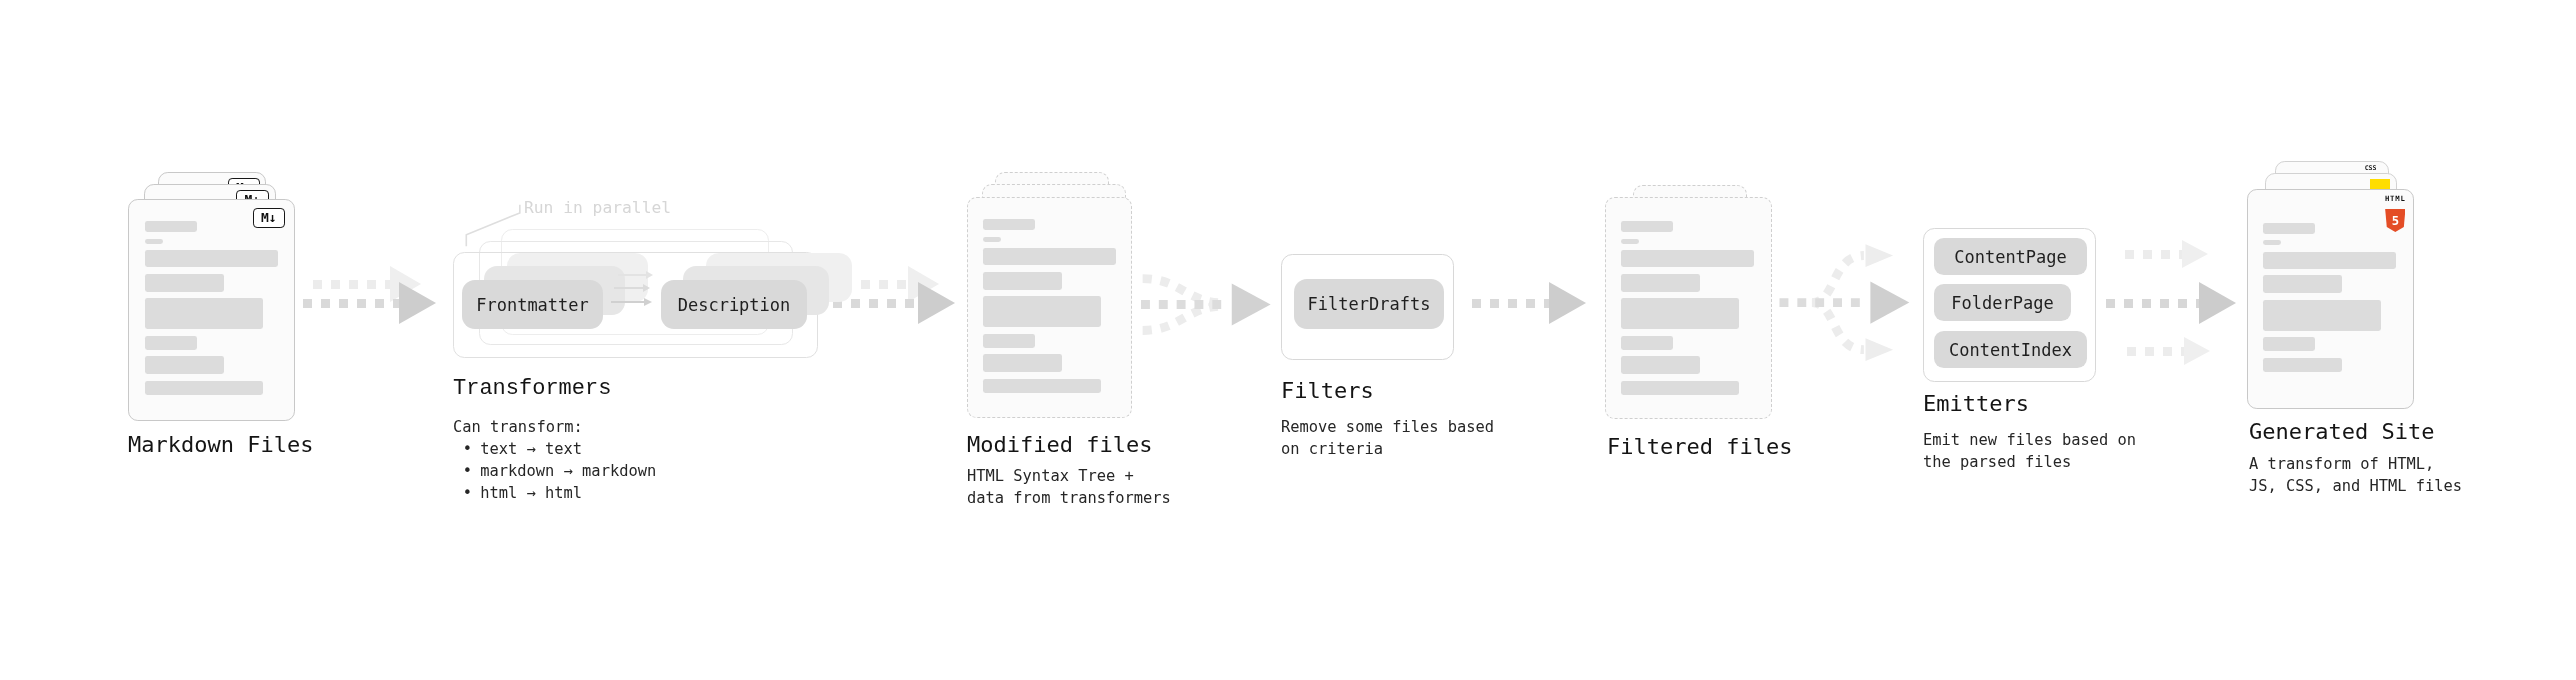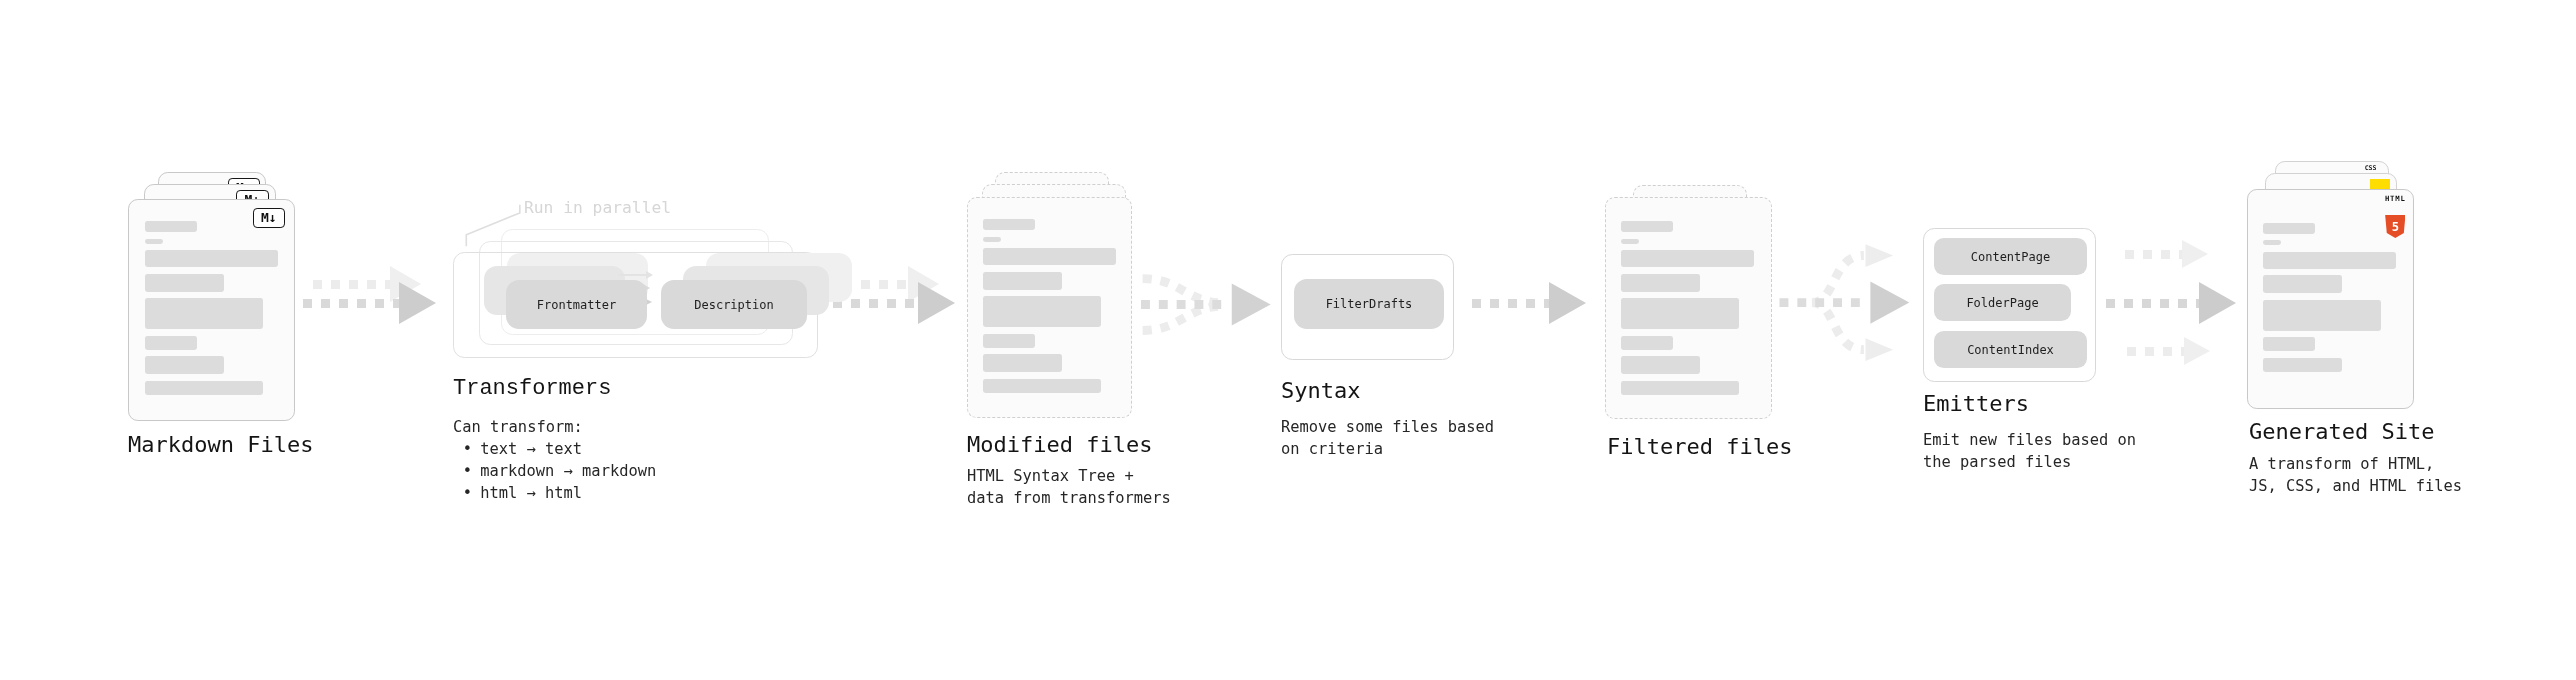--- a/index.html
+++ b/index.html
@@ -6,33 +6,33 @@
   .stage{position:relative;width:2576px;height:681px;background:#ffffff;overflow:hidden;
          font-family:"DejaVu Sans Mono","Liberation Mono",monospace;color:#1b1b1b;}
   .card{position:absolute;background:#fbfbfb;border:1.6px solid #c8c8c8;border-radius:9.8px;box-sizing:border-box;}
   .dcard{position:absolute;background:#fbfbfb;border:1.6px dashed #cfcfcf;border-radius:9.8px;box-sizing:border-box;}
   .bars{display:flex;flex-direction:column;gap:6.5px;padding:21px 0 0 16.3px;}
   .bar{background:#dcdcdc;border-radius:2.4px;flex:none;}
   .title{position:absolute;font-size:22px;color:#141414;white-space:nowrap;}
   .sub{position:absolute;font-size:15.4px;line-height:22px;color:#262626;white-space:nowrap;}
   .box{position:absolute;border:1.6px solid #e0e0e0;border-radius:11.4px;box-sizing:border-box;background:transparent;}
   .pill{position:absolute;display:flex;align-items:center;justify-content:center;border-radius:13px;
-        font-size:12px;color:#1f1f1f;box-sizing:border-box;background:#d9d9d9;white-space:nowrap;}
+        font-size:17px;color:#1f1f1f;box-sizing:border-box;background:#d9d9d9;white-space:nowrap;}
   .mdbadge{position:absolute;width:32.5px;height:19.5px;background:#ffffff;border:1.6px solid #161616;border-radius:4.1px;
         display:flex;align-items:center;justify-content:center;font-size:13px;font-weight:bold;color:#111;box-sizing:border-box;}
   .darr{position:absolute;display:flex;align-items:center;}
   .dash{height:9px;flex:none;}
   .head{width:0;height:0;flex:none;}
   .mini{position:absolute;display:flex;align-items:center;}
   .mini .ln{height:1.6px;flex:none;}
   .mini .hd{width:0;height:0;border-top:4.9px solid transparent;border-bottom:4.9px solid transparent;flex:none;}
   .callout{position:absolute;font-size:16.3px;color:#d6d6d6;white-space:nowrap;}
   .bulletrow{display:flex;gap:8.1px;padding-left:9.8px;}
   svg{position:absolute;overflow:visible;}
-  .html5wrap{position:absolute;display:flex;flex-direction:column;align-items:center;gap:12px;}
+  .html5wrap{position:absolute;display:flex;flex-direction:column;align-items:center;gap:6px;}
   .html5label{font-size:7.3px;font-weight:bold;letter-spacing:0.8px;color:#111;}
   .html5shield{width:20.3px;height:23px;background:#e44d26;clip-path:polygon(0 0,100% 0,92% 78%,50% 100%,8% 78%);
         display:flex;align-items:center;justify-content:center;color:#fff;font-size:12.2px;font-weight:bold;}
   .jsbadge{position:absolute;width:19.5px;height:12.2px;background:#ffdd00;}
   .cssbadge{position:absolute;width:22px;display:flex;flex-direction:column;align-items:center;}
   .cssbadge .t{font-size:6.5px;font-weight:bold;color:#1a1a1a;line-height:6.5px;}
   .cssbadge .u{width:100%;height:2.4px;background:#2965f1;margin-top:0.8px;}
 </style>
 </head>
 <body>
@@ -89,21 +89,21 @@
     </div>
     <div class="mini" style="left:614px;top:284px;z-index:6;">
       <div class="ln" style="width:29px;background:#dbdbdb;"></div>
         <div class="hd" style="border-left:7.3px solid #dbdbdb;"></div>
     </div>
     <div class="mini" style="left:611px;top:298px;z-index:6;">
       <div class="ln" style="width:32.5px;background:#d0d0d0;"></div>
         <div class="hd" style="border-left:8.1px solid #d0d0d0;"></div>
     </div>
 
-    <div class="pill" style="left:462px;top:280px;width:141px;height:49px;z-index:7;margin-left:44px;">Frontmatter</div>
+    <div class="pill" style="left:462px;top:280px;width:141px;height:49px;z-index:7;">Frontmatter</div>
     <div class="pill" style="left:661px;top:280px;width:146px;height:49px;z-index:7;">Description</div>
 
     <svg style="left:459px;top:199px;" width="73" height="57" viewBox="0 0 90 70">
       <polyline points="75,7 75,17 9,44 9,58" fill="none" stroke="#dedede" stroke-width="2"></polyline>
     </svg>
     <div class="callout" style="left:524px;top:198px;">Run in parallel</div>
 
     <div class="title" style="left:453px;top:376px;font-family:Liberation Mono, monospace;">Transformers</div>
     <div class="sub" style="left:453px;top:416px;">
       <div>Can transform:</div>
@@ -158,21 +158,21 @@
   <svg style="left:1136px;top:264px;" width="138" height="81" viewBox="0 0 170 100">
     <path d="M8,18 C55,18 62,48 108,48" fill="none" stroke="#ececec" stroke-width="11" stroke-dasharray="11 11"></path>
     <path d="M8,82 C55,82 62,52 108,52" fill="none" stroke="#ececec" stroke-width="11" stroke-dasharray="11 11"></path>
     <path d="M6,50 H115" fill="none" stroke="#dcdcdc" stroke-width="11" stroke-dasharray="11 11"></path>
     <polygon points="118,24 166,50 118,76" fill="#d2d2d2"></polygon>
   </svg>
 
   <div>
     <div class="box" style="left:1281px;top:254px;width:173px;height:106px;border-color:#d8d8d8;"></div>
     <div class="pill" style="left:1294px;top:279px;width:150px;height:50px;">FilterDrafts</div>
-    <div class="title" style="left:1281px;top:378px;">Syntax</div>
+    <div class="title" style="left:1281px;top:378px;">Filters</div>
     <div class="sub" style="left:1281px;top:416px;">
       <div>Remove some files based</div>
       <div>on criteria</div>
     </div>
   </div>
 
   <div class="darr" style="left:1472px;top:282px;">
     <div class="dash" style="width:77px;background:repeating-linear-gradient(90deg,#d9d9d9 0 9px,transparent 9px 18px);"></div>
     <div class="head" style="border-top:21px solid transparent;border-bottom:21px solid transparent;border-left:37px solid #cdcdcd;"></div>
   </div>

